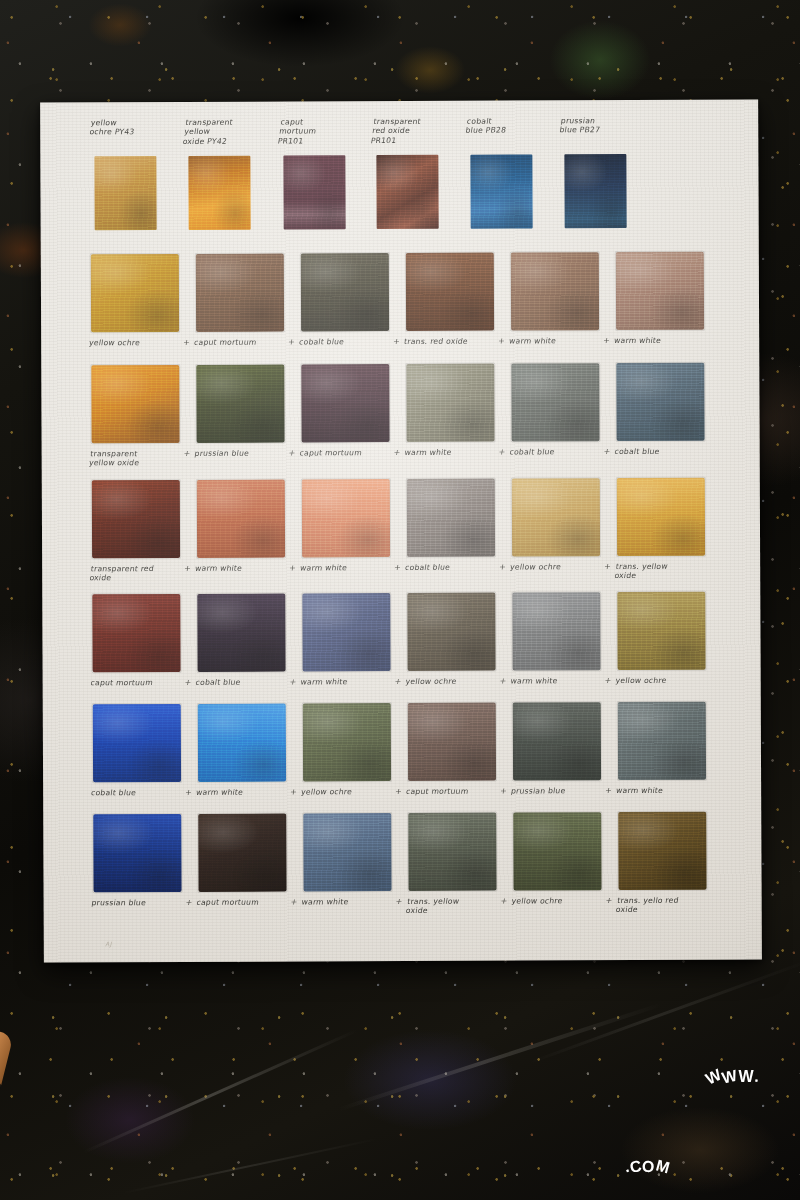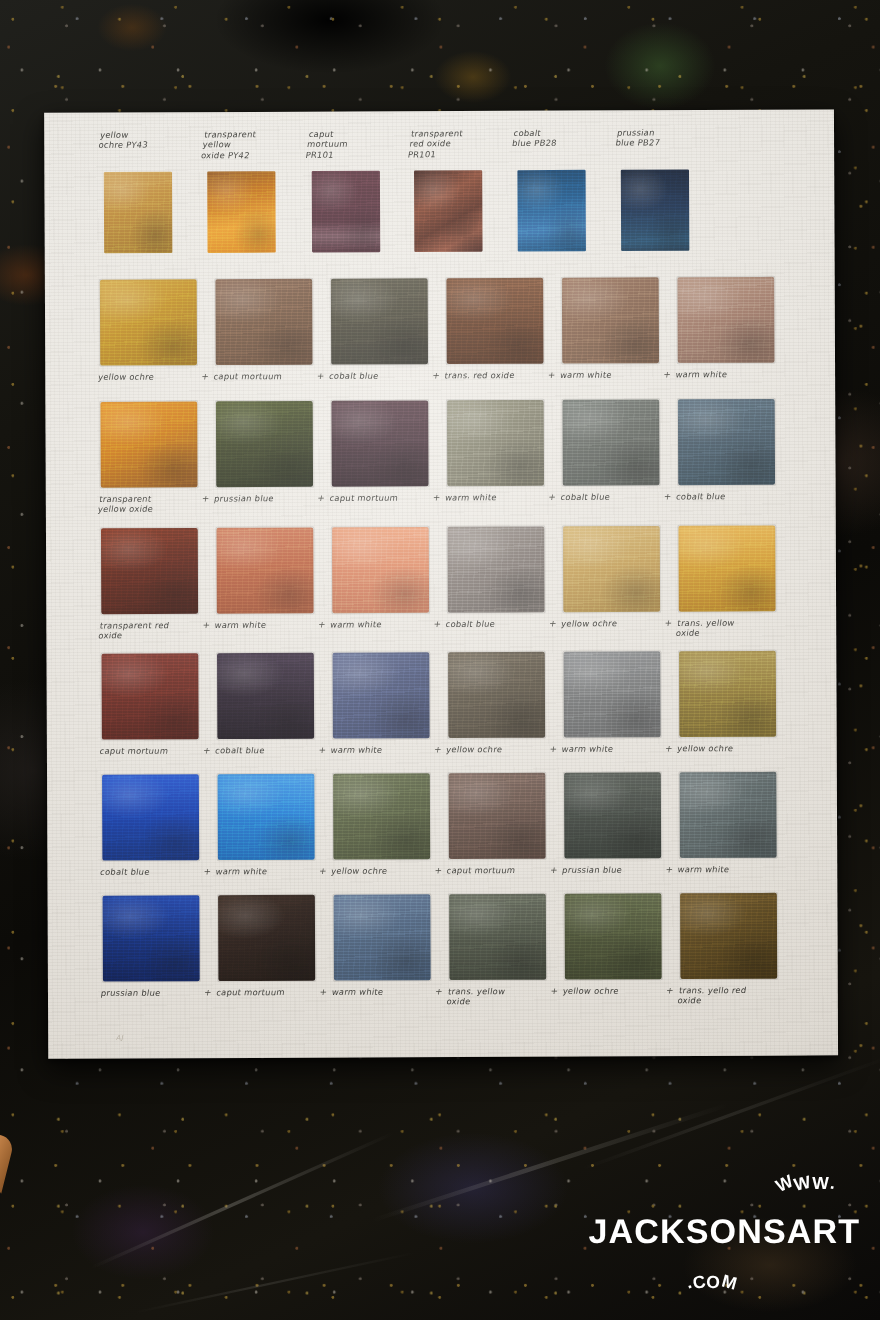--- a/index.html
+++ b/index.html
@@ -530,19 +530,18 @@
         </div>
 
       <div class="signature hand">AJ</div>
     </div>
   </div>
 
   <div id="watermark">
     <div class="wm-arc wm-www">
       <span class="arc-ch" style="transform:rotate(-26deg);">W</span><span class="arc-ch" style="transform:rotate(-13deg);">W</span><span class="arc-ch" style="transform:rotate(0deg);">W</span><span class="arc-ch" style="transform:rotate(13deg);">.</span>
     </div>
-    <div class="wm-main">JACKSONSART</div>
     <div class="wm-arc wm-com">
       <span class="arc-ch" style="transform:rotate(-22deg);">.</span><span class="arc-ch" style="transform:rotate(-11deg);">C</span><span class="arc-ch" style="transform:rotate(2deg);">O</span><span class="arc-ch" style="transform:rotate(15deg);">M</span>
     </div>
   </div>
 
 </div>
 
 </body></html>

